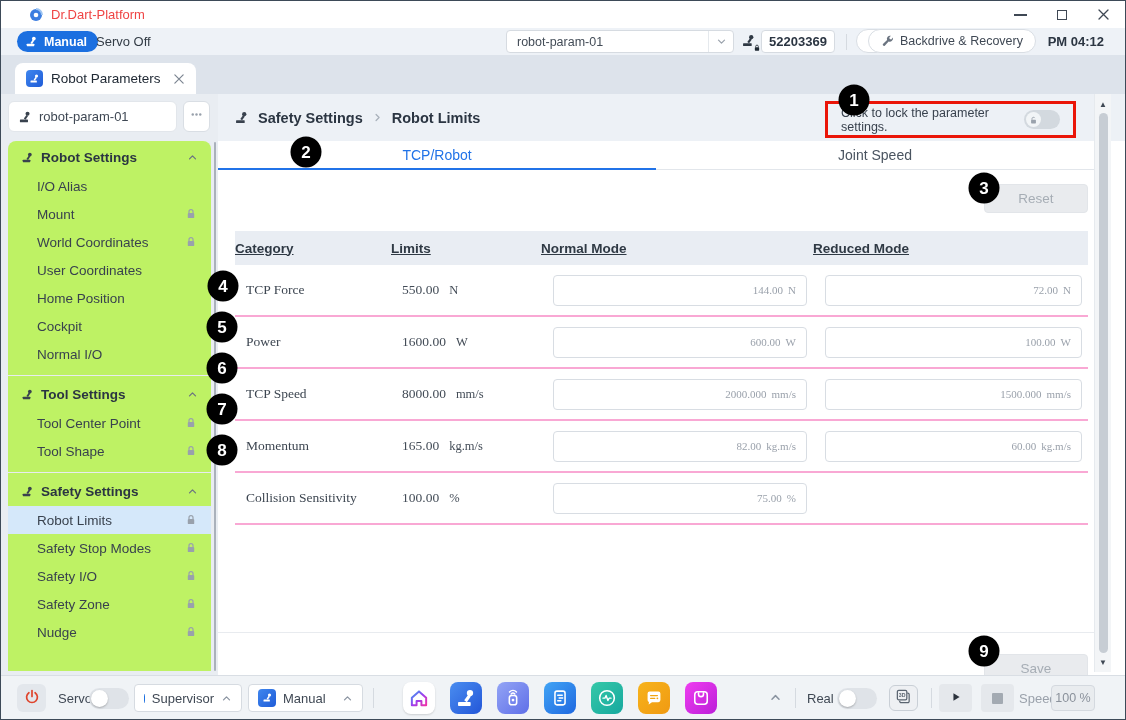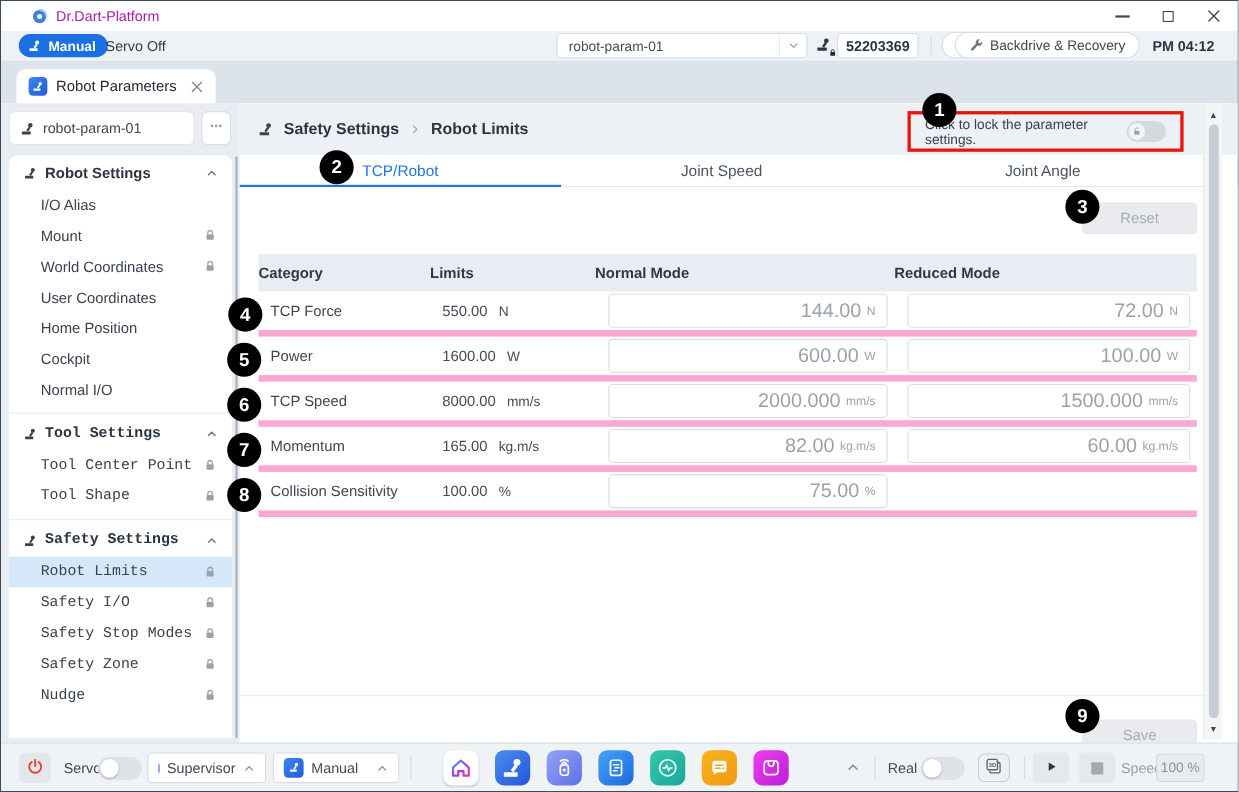--- a/index.html
+++ b/index.html
@@ -2,21 +2,21 @@
 <html><head>
 <meta charset="utf-8">
 <style>
   * { box-sizing: border-box; margin: 0; padding: 0; }
   body { width: 1126px; height: 720px; font-family: "Liberation Sans", sans-serif; background: #fff; position: relative; overflow: hidden; }
   #window { position: absolute; inset: 0; border: 1px solid #3d4a58; background: #fff; }
 
   
   .titlebar { position: absolute; top: 0; left: 0; right: 0; height: 27px; background: #fff; display: flex; align-items: center; padding-left: 28px; }
   .titlebar .app-ic { width: 14px; height: 14px; margin-right: 8px; display: inline-flex; }
-  .titlebar .ttl { font-size: 13px; color: #a21caf; }
+  .titlebar .ttl { font-size: 13px; color: #ef4444; }
   .win-controls { position: absolute; right: 0; top: 0; height: 27px; display: flex; align-items: center; gap: 30px; padding: 0 15px; color: #3f4854; }
   .wc-min { width: 13px; height: 2px; background: #3f4854; }
   .wc-max { width: 10px; height: 10px; border: 1.5px solid #3f4854; }
   .wc-close svg { width: 13px; height: 13px; display: block; }
 
   
   .statusbar { position: absolute; top: 27px; left: 0; right: 0; height: 27px; background: #eef2f7; }
   .mode-pill { position: absolute; left: 16px; top: 3px; height: 21px; border-radius: 11px; background: #1b6fe0; color: #fff; display: flex; align-items: center; gap: 6px; padding: 0 11px 0 8px; font-size: 12.5px; font-weight: 700; }
   .mode-pill .ic { width: 13px; height: 13px; display: inline-flex; color: #fff; }
   .servo-off { position: absolute; left: 95px; top: 0; height: 27px; display: flex; align-items: center; font-size: 13px; color: #333c46; }
@@ -44,23 +44,23 @@
   .tab .tclose { width: 12px; height: 12px; color: #7c8591; margin-left: 4px; display: inline-flex; }
 
   
   .sidebar { position: absolute; left: 0; top: 93px; width: 217px; bottom: 44px; background: #e9edf2; }
   .sidebar::after { content: ''; position: absolute; right: 2px; top: 48px; bottom: 4px; width: 2px; background: #aab1bb; border-radius: 2px; }
   .side-head { position: absolute; left: 7px; top: 7px; right: 8px; height: 31px; display: flex; gap: 6px; }
   .param-box { flex: 1; background: #fff; border: 1px solid #e2e6eb; border-radius: 6px; display: flex; align-items: center; gap: 7px; padding: 0 9px; font-size: 13px; color: #3f4854; }
   .param-box .ic { width: 14px; height: 14px; display: inline-flex; color: #39424e; }
   .more-btn { width: 27px; background: #fff; border: 1px solid #d9dee4; border-radius: 6px; color: #98a0ab; display: flex; align-items: center; justify-content: center; }
   .more-btn svg { width: 15px; height: 15px; }
-  .side-panel { position: absolute; left: 7px; right: 7px; top: 47px; bottom: 4px; background: #ffffff; border-radius: 8px 8px 0 0; overflow: hidden; padding-top: 1px; }
+  .side-panel { position: absolute; left: 7px; right: 7px; top: 47px; bottom: 4px; background: #bef264; border-radius: 8px 8px 0 0; overflow: hidden; padding-top: 1px; }
   .side-section { padding-bottom: 6px; }
-  .side-section + .side-section { border-top: 1px solid #e8ecf0; margin-top: 1px; padding-top: 3px; font-family: Liberation Mono, monospace; }
+  .side-section + .side-section { border-top: 1px solid #e8ecf0; margin-top: 1px; padding-top: 3px; }
   .side-sec-head { height: 30px; display: flex; align-items: center; gap: 7px; padding: 0 13px; }
   .side-sec-head .ic { width: 13px; height: 13px; display: inline-flex; color: #39424e; }
   .side-sec-head .t { flex: 1; font-size: 13.5px; font-weight: 700; color: #2b3542; }
   .side-sec-head .chev { color: #6b7480; display: inline-flex; }
   .side-item { height: 28px; display: flex; align-items: center; padding: 0 14px 0 29px; font-size: 13.5px; color: #39424e; }
   .side-item .lbl { flex: 1; }
   .side-item.selected { background: #d5e8fa; }
   .side-item .lk { width: 12px; height: 12px; display: inline-flex; color: #99a1ac; }
 
   
@@ -75,27 +75,27 @@
   .mtab.active { color: #2173e8; }
   .mtab.active::after { content: ''; position: absolute; left: 0; right: 0; bottom: -2px; height: 3px; background: #2173e8; }
   .content { position: absolute; top: 76px; left: 0; right: 0; bottom: 0; background: #fff; }
   .gbtn { position: absolute; left: 766px; width: 104px; height: 29px; background: #e9ebee; border: 1px solid #e2e5e9; border-radius: 4px; color: #a6adb5; font-size: 13.5px; display: flex; align-items: center; justify-content: center; }
   .reset-btn { top: 14px; }
   .save-btn { top: 484px; }
   .save-divider { position: absolute; top: 462px; left: 0; width: 876px; border-top: 1px solid #e8ebef; }
   .param-table { position: absolute; top: 61px; left: 17px; width: 853px; }
   .t-head, .t-row { display: grid; grid-template-columns: 156px 150px 272px 275px; align-items: center; }
   .t-head { height: 34px; background: #e9edf3; }
-  .t-head .h { font-size: 13.5px; font-weight: 700; color: #2f3944; }
-  .t-row { height: 41px; border-bottom: 6px solid #f9a8d4; }
+  .t-head .h { font-size: 13.5px; font-weight: 700; color: #2f3944; text-decoration: underline; }
+  .t-row { height: 52px; border-bottom: 2px solid #f9a8d4; font-family: Liberation Serif, serif; }
   .t-row .cat { padding-left: 11px; font-size: 13.5px; color: #3d4651; }
   .t-row .lim { padding-left: 11px; font-size: 13.5px; color: #434c57; }
   .t-row .lim .u { margin-left: 10px; font-size: 12.5px; }
   .inp { margin: 0 6px 0 12px; height: 31px; border: 1px solid #d8dde3; border-radius: 4px; background: #fff; display: flex; align-items: center; justify-content: flex-end; padding-right: 10px; color: #9aa1ab; }
-  .inp .v { font-size: 18px; }
+  .inp .v { font-size: 11px; }
   .inp .u { font-size: 11px; margin-left: 5px; }
 
   
   .vscroll { position: absolute; top: 0; left: 876px; width: 17px; bottom: 3px; background: #f3f5f7; border-left: 1px solid #e6eaee; }
   .vs-arrow { position: absolute; left: 0; width: 100%; height: 16px; display: flex; align-items: center; justify-content: center; color: #3f4854; font-size: 8px; }
   .vs-up { top: 2px; } .vs-down { bottom: 2px; }
   .vs-thumb { position: absolute; left: 4px; width: 9px; top: 19px; bottom: 19px; background: #c7cdd4; border-radius: 5px; }
 
   
   .bottombar { position: absolute; left: 0; right: 0; bottom: 0; height: 44px; background: #f0f3f6; border-top: 1px solid #d9dee4; font-size: 13px; color: #3f4854; }
@@ -366,30 +366,30 @@
           <div class="side-item selected">
             <span class="lbl">Robot Limits</span>
             <span class="lk">
               <svg viewBox="0 0 16 16">
                 <path d="M5.3 6.7V4.9a2.7 2.7 0 0 1 5.4 0v1.8" fill="none" stroke="currentColor" stroke-width="1.6"></path>
                 <rect x="3.7" y="6.7" width="8.6" height="6.7" rx="1.2" fill="currentColor"></rect>
               </svg>
             </span>
           </div>
           <div class="side-item">
+            <span class="lbl">Safety Stop Modes</span>
+            <span class="lk">
+              <svg viewBox="0 0 16 16">
+                <path d="M5.3 6.7V4.9a2.7 2.7 0 0 1 5.4 0v1.8" fill="none" stroke="currentColor" stroke-width="1.6"></path>
+                <rect x="3.7" y="6.7" width="8.6" height="6.7" rx="1.2" fill="currentColor"></rect>
+              </svg>
+            </span>
+          </div>
+          <div class="side-item">
             <span class="lbl">Safety I/O</span>
-            <span class="lk">
-              <svg viewBox="0 0 16 16">
-                <path d="M5.3 6.7V4.9a2.7 2.7 0 0 1 5.4 0v1.8" fill="none" stroke="currentColor" stroke-width="1.6"></path>
-                <rect x="3.7" y="6.7" width="8.6" height="6.7" rx="1.2" fill="currentColor"></rect>
-              </svg>
-            </span>
-          </div>
-          <div class="side-item">
-            <span class="lbl">Safety Stop Modes</span>
             <span class="lk">
               <svg viewBox="0 0 16 16">
                 <path d="M5.3 6.7V4.9a2.7 2.7 0 0 1 5.4 0v1.8" fill="none" stroke="currentColor" stroke-width="1.6"></path>
                 <rect x="3.7" y="6.7" width="8.6" height="6.7" rx="1.2" fill="currentColor"></rect>
               </svg>
             </span>
           </div>
           <div class="side-item">
             <span class="lbl">Safety Zone</span>
             <span class="lk">
@@ -425,21 +425,20 @@
       <span class="crumb-sep">
           <svg viewBox="0 0 14 14">
             <path d="M5.2 3.2 9 7l-3.8 3.8" fill="none" stroke="currentColor" stroke-width="1.6" stroke-linecap="round" stroke-linejoin="round"></path>
           </svg>
         </span>
       <span class="crumb">Robot Limits</span>
     </div>
     <div class="main-tabs" id="main-tabs">
         <div class="mtab active">TCP/Robot</div>
         <div class="mtab">Joint Speed</div>
-        <div class="mtab">Joint Angle</div>
       </div>
     <div class="content">
       <div class="gbtn reset-btn">Reset</div>
       <div class="param-table">
         <div class="t-head" id="t-head">
             <div class="h">Category</div>
             <div class="h">Limits</div>
             <div class="h">Normal Mode</div>
             <div class="h">Reduced Mode</div>
           </div>

